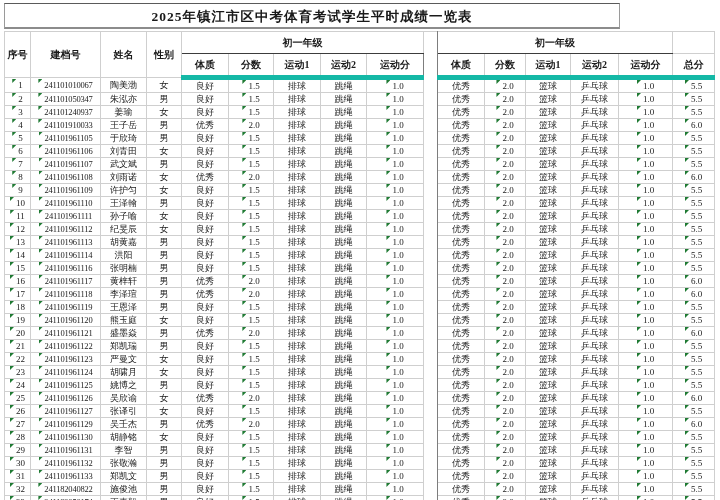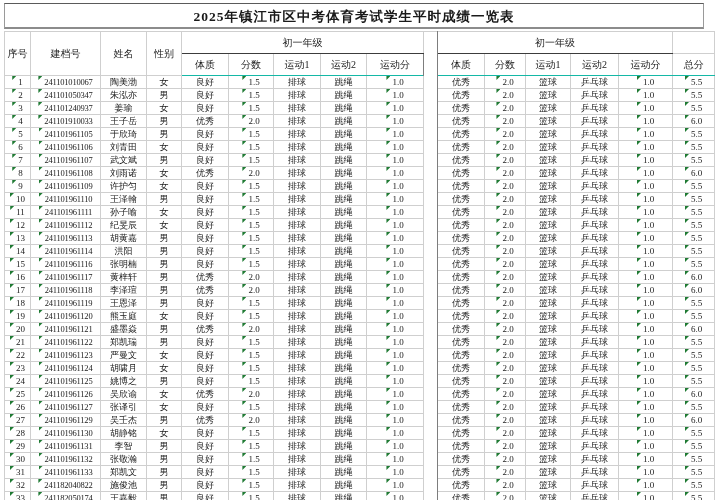--- a/index.html
+++ b/index.html
@@ -1,44 +1,44 @@
 <!DOCTYPE html>
 <html><head>
 <meta charset="utf-8">
 <style>
   html,body{margin:0;padding:0;background:#ffffff;width:720px;height:500px;overflow:hidden;}
   body{font-family:"Liberation Serif","DejaVu Serif",serif;color:#1a1a1a;}
   .page{position:relative;width:720px;height:500px;background:#fff;}
   .title-bar{
-    position:absolute;left:4px;top:3px;width:700px;height:26px;
+    position:absolute;left:4px;top:3px;width:616px;height:26px;
     line-height:26px;text-align:center;font-size:13.5px;font-weight:600;letter-spacing:1px;
     border-top:1px solid #5a5a5a;border-left:1px solid #9a9a9a;border-right:1px solid #9a9a9a;
     border-bottom:2px solid #8c8c8c;background:#fff;box-sizing:border-box;
   }
   table{
     position:absolute;left:4px;top:31px;width:710px;
     border-collapse:collapse;table-layout:fixed;background:#fff;
   }
   th,td{
     border:1px solid #cfcfcf;padding:0;margin:0;text-align:center;vertical-align:middle;
     font-weight:normal;overflow:hidden;white-space:nowrap;
   }
-  thead th{height:21px;font-size:10px;line-height:21px;}
+  thead th{height:21px;font-size:10px;line-height:21px;font-weight:bold;}
   .grade-span{border-bottom:1.5px solid #3c3c3c;}
   tbody td{height:11px;line-height:11px;font-size:9px;}
   td.col-id{font-size:8.5px;letter-spacing:-0.2px;}
   .gapcol{
     border-top:none !important;border-bottom:none !important;
     border-left:1px solid #7d7d7d !important;border-right:1px solid #7d7d7d !important;
     background:#fff;
   }
   thead .gapcol{border-top:1px solid #cfcfcf !important;}
   .sec-l{border-left:1px solid #a8a8a8;}
   tbody tr:last-child td{border-bottom:1px solid #bdbdbd;}
-  thead tr.hrow2 th{border-bottom:1px solid #14b8a6;text-align:center;}
+  thead tr.hrow2 th{border-bottom:5px solid #14b8a6;text-align:center;}
   .tri{
     display:inline-block;width:4px;height:4px;background:#1f7a33;
     clip-path:polygon(0 0,100% 0,0 100%);margin-right:2px;vertical-align:5px;
   }
 </style>
 </head>
 <body>
 
 <div class="page">
   <div class="title-bar">2025年镇江市区中考体育考试学生平时成绩一览表</div>

